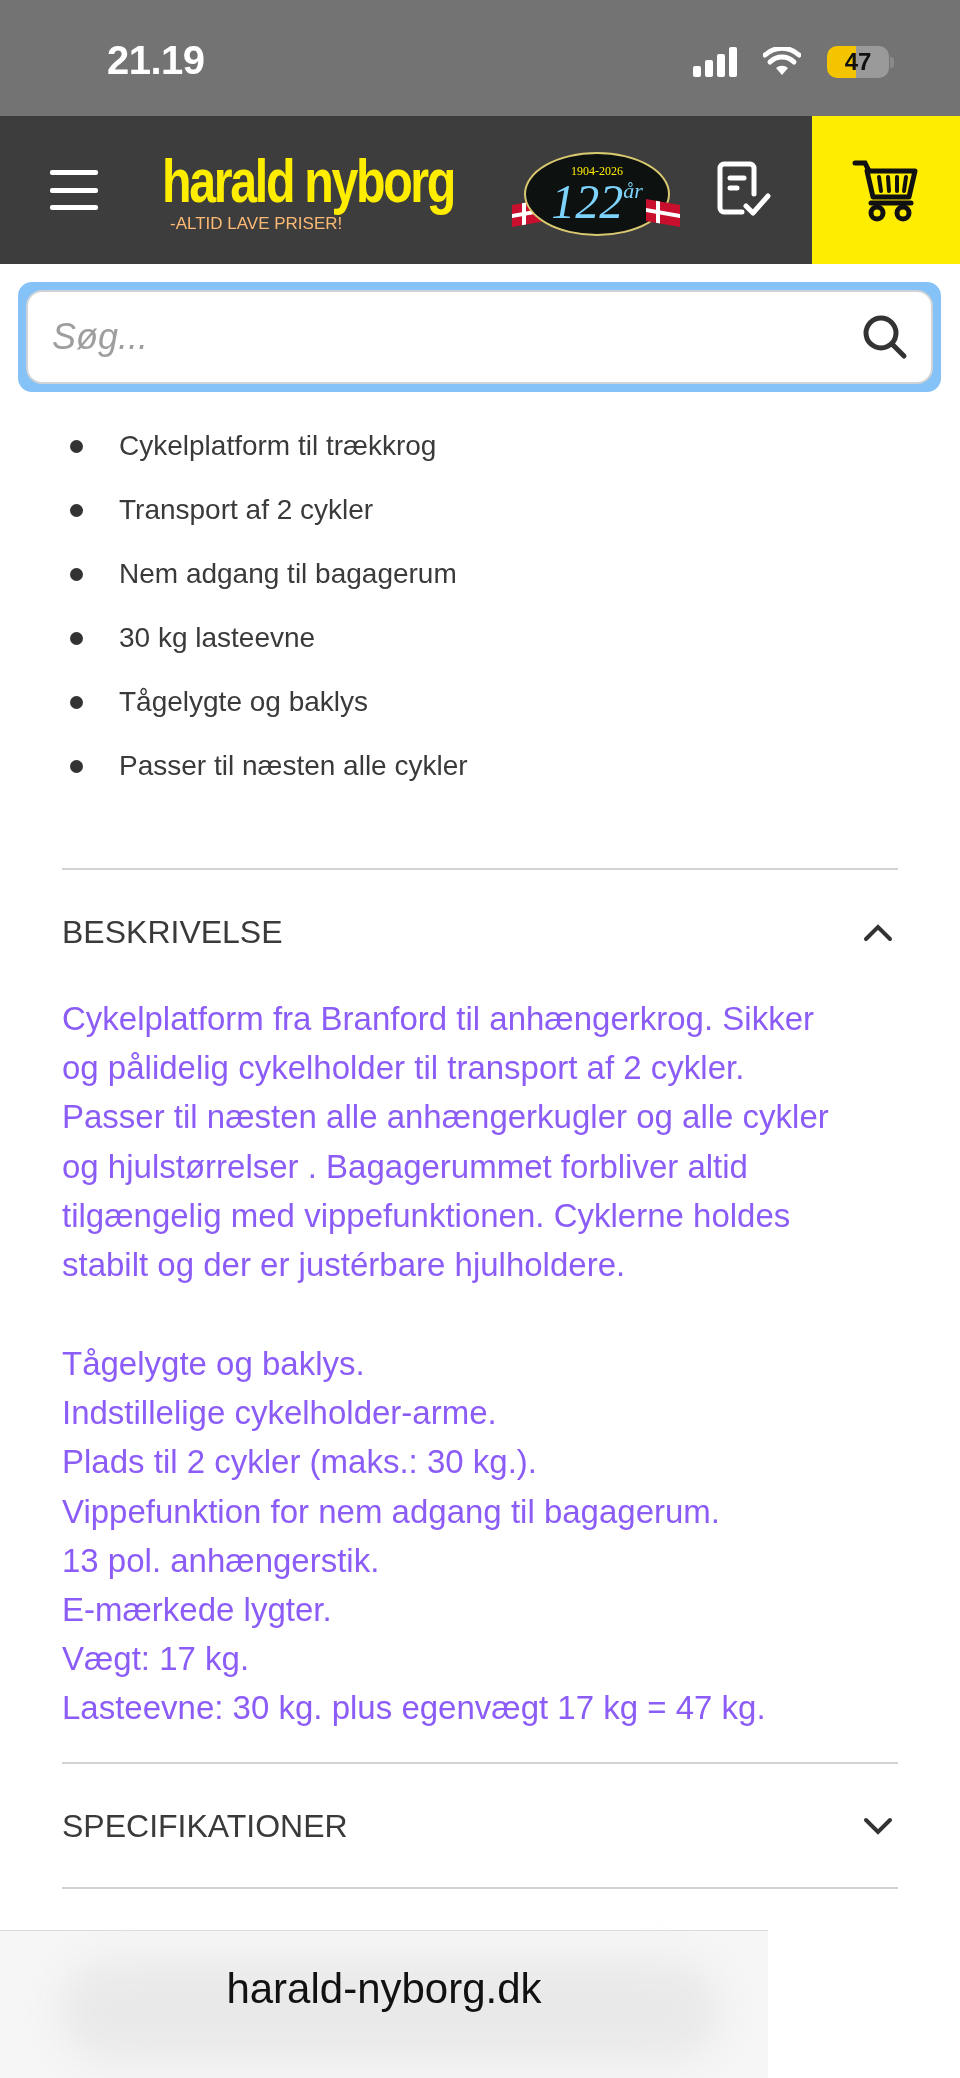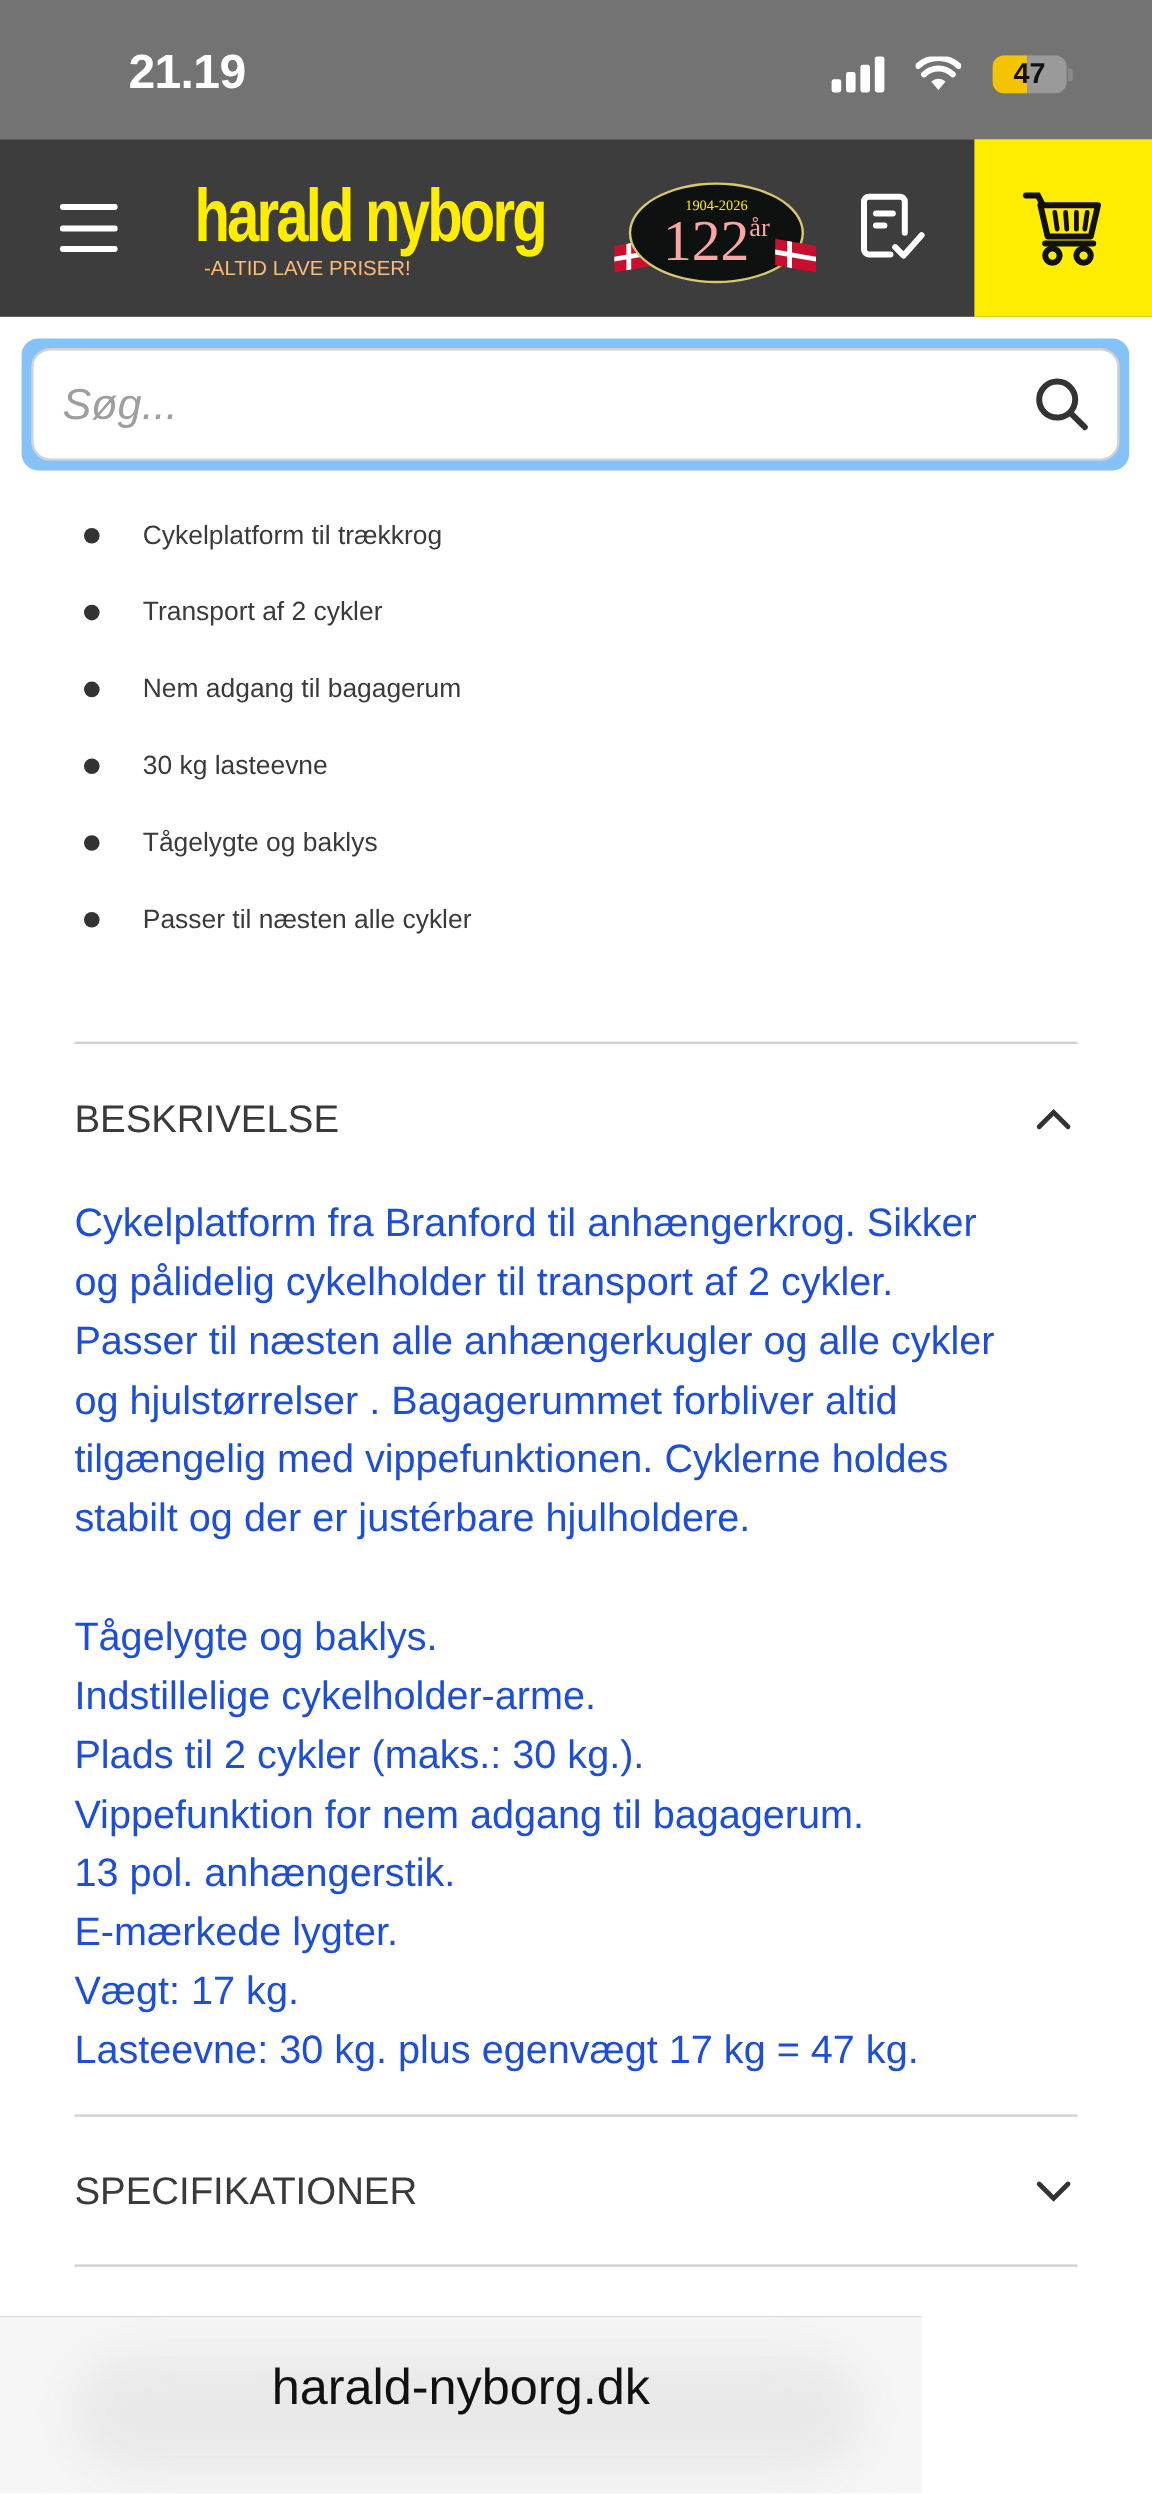--- a/index.html
+++ b/index.html
@@ -21,48 +21,48 @@
   
   .header { position: absolute; left: 0; top: 116px; width: 960px; height: 148px; background: #3d3d3d; }
   .menu-btn { position: absolute; left: 50px; top: 54px; width: 48px; height: 40px; display: flex; flex-direction: column; justify-content: space-between; }
   .menu-btn span { height: 5px; background: #fff; border-radius: 2px; display: block; }
   .logo { position: absolute; left: 162px; top: 30px; width: 520px; height: 96px; }
   .logo-word { position: absolute; left: 0; top: 4px; font-family: "Liberation Sans", sans-serif; font-weight: 700; font-size: 62px; color: #ffed00; letter-spacing: -3px; transform: scaleX(0.78); transform-origin: left top; line-height: 1; }
   .logo-tag { position: absolute; left: 8px; top: 68px; font-weight: 400; font-size: 17px; color: #fdba74; letter-spacing: 0px; }
   .badge { position: absolute; left: 350px; top: 6px; width: 168px; height: 88px; }
   .badge-oval { position: absolute; left: 12px; top: 0; width: 146px; height: 84px; border-radius: 50%; background: #0d1110; border: 2px solid #d8c870; }
   .badge-years { position: absolute; left: 0; right: 0; top: 10px; text-align: center; font-family: Liberation Serif, serif; font-size: 12px; color: #ffed00; }
-  .badge-num { position: absolute; left: 0; right: 0; top: 24px; text-align: center; font-family: "Liberation Serif", serif; font-size: 48px; color: #fca5a5; line-height: 1; }
+  .badge-num { position: absolute; left: 0; right: 0; top: 24px; text-align: center; font-family: "Liberation Serif", serif; font-size: 48px; color: #7dd3fc; line-height: 1; font-style: italic; }
   .badge-num sup { font-size: 22px; vertical-align: 20px; }
   .flag { position: absolute; top: 50px; width: 34px; height: 22px; background: #c8102e; }
   .flag::before { content: ""; position: absolute; left: 10px; top: 0; width: 4px; height: 22px; background: #fff; }
   .flag::after { content: ""; position: absolute; left: 0; top: 9px; width: 34px; height: 4px; background: #fff; }
   .flag.l { left: 0; transform: skewY(-10deg); }
   .flag.r { right: 0; transform: skewY(10deg); }
   .list-btn { position: absolute; left: 712px; top: 42px; width: 64px; height: 64px; }
   .cart-btn { position: absolute; left: 812px; top: 0; width: 148px; height: 148px; background: #ffed00; display: flex; align-items: center; justify-content: center; }
 
   
   .search-wrap { position: absolute; left: 18px; top: 282px; width: 923px; height: 110px; border: 5px solid #84c2f7; border-radius: 14px; background: #84c2f7; padding: 0; }
   .search-inner { position: absolute; inset: 3px; background: #fff; border-radius: 16px; border: 2px solid #cfd3d6; display: flex; align-items: center; }
   .search-input { flex: 1; border: none; outline: none; font-size: 36px; padding-left: 24px; color: #333; background: transparent; font-family: "Liberation Sans", sans-serif; }
   .search-input::placeholder { color: #9e9e9e; font-style: italic; }
   .search-icon { width: 60px; height: 60px; margin-right: 16px; display: flex; align-items: center; justify-content: center; }
 
   
   .bullets { position: absolute; left: 62px; top: 414px; list-style: none; }
-  .bullets li { display: flex; align-items: center; height: 64px; font-size: 22px; color: #3a3a3a; }
+  .bullets li { display: flex; align-items: center; height: 64px; font-size: 28px; color: #3a3a3a; }
   .bullets .dot { width: 13px; height: 13px; border-radius: 50%; background: #333; margin-right: 36px; margin-left: 8px; }
 
   
   .divider { position: absolute; left: 62px; width: 836px; height: 2px; background: #d2d2d2; }
   .acc-head { position: absolute; left: 62px; width: 836px; height: 60px; display: flex; align-items: center; justify-content: space-between; }
   .acc-title { font-size: 32px; color: #3a3a3a; letter-spacing: 0px; }
   .chev { width: 40px; height: 40px; display: flex; align-items: center; justify-content: center; }
-  .desc { position: absolute; left: 62px; width: 840px; font-size: 33px; line-height: 49.2px; color: #1d4ed8; }
+  .desc { position: absolute; left: 62px; width: 840px; font-size: 33px; line-height: 49.2px; color: #8b5cf6; }
 
   
   .bottombar { position: absolute; left: 0; top: 1930px; width: 768px; height: 148px; background: #f6f6f6; border-top: 1px solid #dcdcdc; }
   .bottombar .glow { position: absolute; left: 60px; top: 30px; width: 660px; height: 100px; border-radius: 50px; background: #e9e9e9; filter: blur(18px); }
   .url { position: absolute; left: 0; right: 0; top: 34px; text-align: center; font-size: 42px; color: #111; }
 </style>
 </head>
 <body>
 
 <div class="statusbar">

